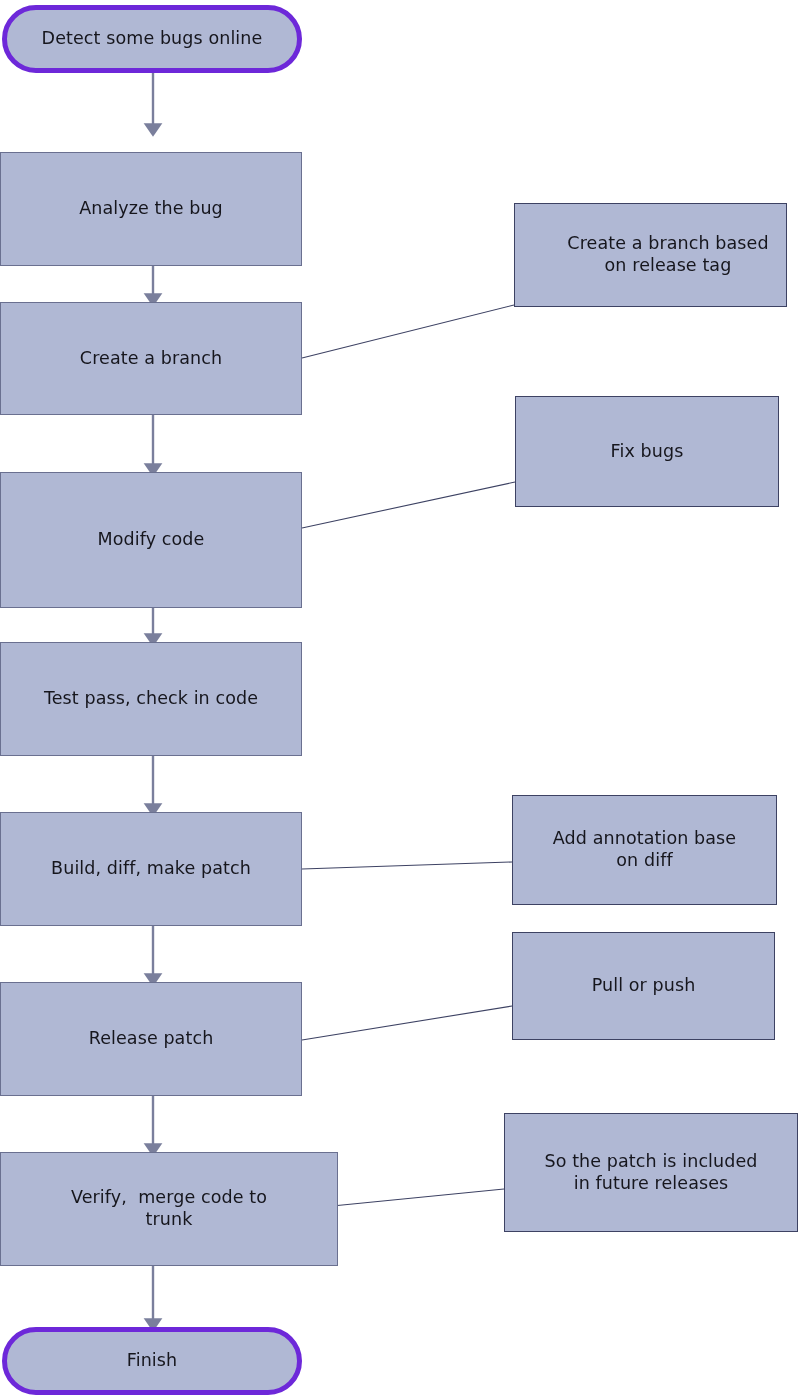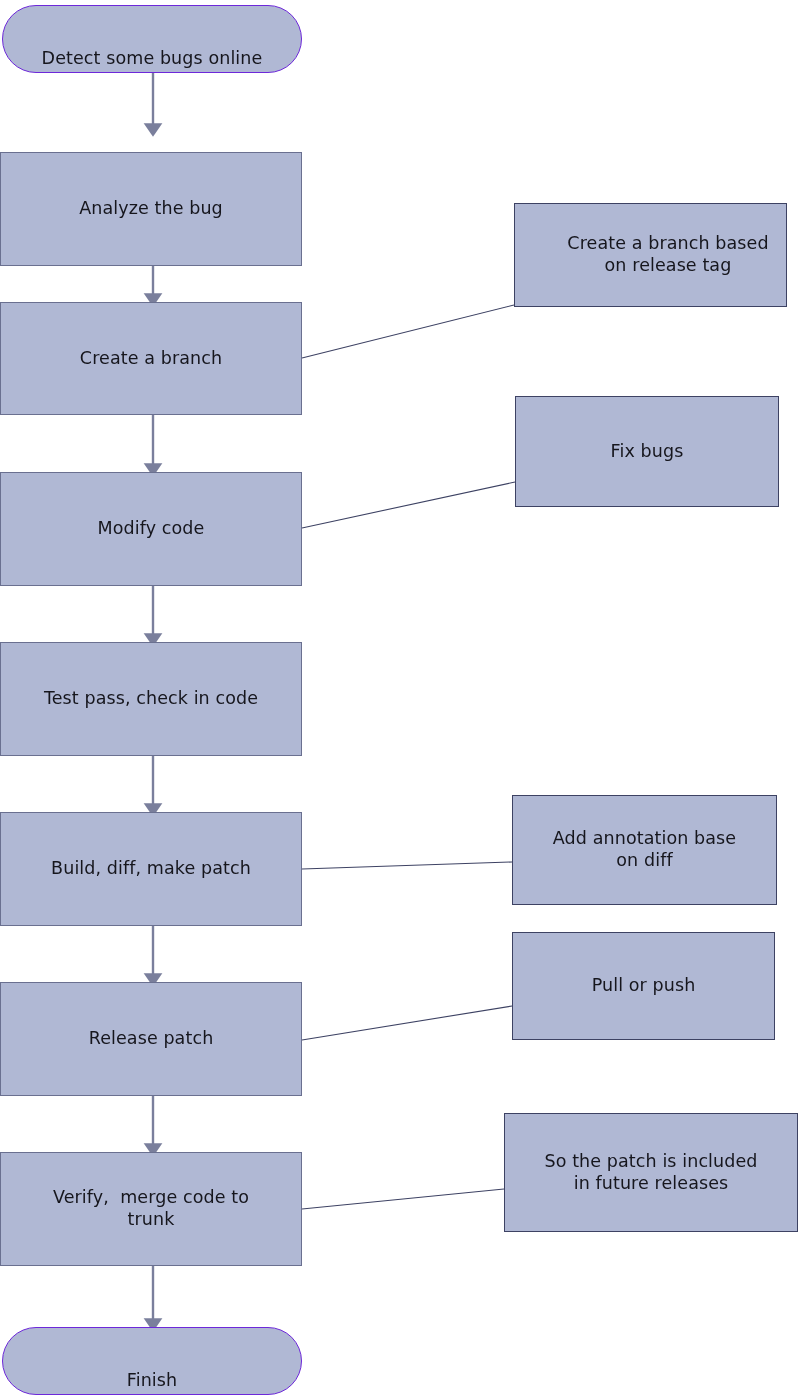--- a/index.html
+++ b/index.html
@@ -40,22 +40,21 @@
     background: #b0b8d4;
     border: 1px solid #3d4263;
     color: #16161d;
     font-size: 17.5px;
     line-height: 1.25;
     letter-spacing: 0.1px;
     padding: 2px 8px;
   }
   .node.terminal {
     border-radius: 34px;
-    border: 1px solid #6d28d9;
-    align-items: flex-end;
+    border: 5px solid #6d28d9;
   }
   .node.process {
     border: 1px solid #6a7090;
   }
   .node.note {
     border: 1px solid #3d4263;
   }
   .node-label {
     white-space: pre-wrap;
     display: block;
@@ -92,33 +91,33 @@
   <div id="node-layer">
       <div class="node terminal" style="left: 2px; top: 5px; width: 300px; height: 68px;">
         <span class="node-label">Detect some bugs online</span>
       </div>
       <div class="node process" style="left: 0px; top: 132px; width: 302px; height: 114px; margin-top: 20px;">
         <span class="node-label">Analyze the bug</span>
       </div>
       <div class="node process" style="left: 0px; top: 302px; width: 302px; height: 113px;">
         <span class="node-label">Create a branch</span>
       </div>
-      <div class="node process" style="left: 0px; top: 472px; width: 302px; height: 114px;">
+      <div class="node process" style="left: 0px; top: 472px; width: 302px; height: 136px;">
         <span class="node-label">Modify code</span>
       </div>
       <div class="node process" style="left: 0px; top: 642px; width: 302px; height: 114px;">
         <span class="node-label">Test pass, check in code</span>
       </div>
       <div class="node process" style="left: 0px; top: 812px; width: 302px; height: 114px;">
         <span class="node-label">Build, diff, make patch</span>
       </div>
       <div class="node process" style="left: 0px; top: 982px; width: 302px; height: 114px;">
         <span class="node-label">Release patch</span>
       </div>
-      <div class="node process" style="left: 0px; top: 1152px; width: 302px; height: 114px;">
+      <div class="node process" style="left: 0px; top: 1152px; width: 338px; height: 114px;">
         <span class="node-label">Verify,  merge code to
 trunk</span>
       </div>
       <div class="node terminal" style="left: 2px; top: 1327px; width: 300px; height: 68px;">
         <span class="node-label">Finish</span>
       </div>
       <div class="node note" style="left: 514px; top: 203px; width: 273px; height: 104px; padding-left: 43px;">
         <span class="node-label">Create a branch based
 on release tag</span>
       </div>

